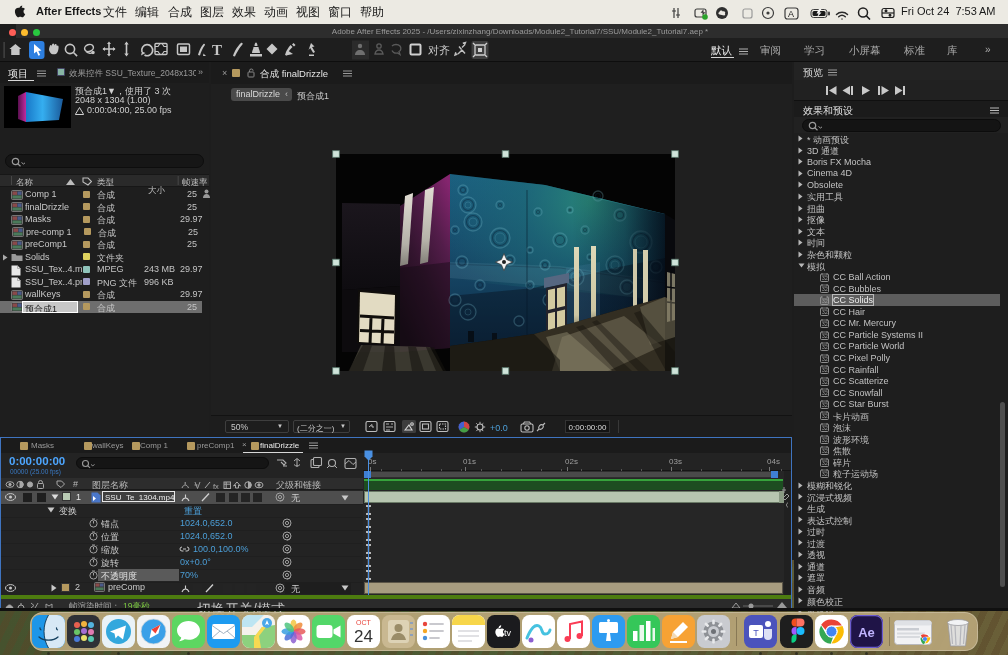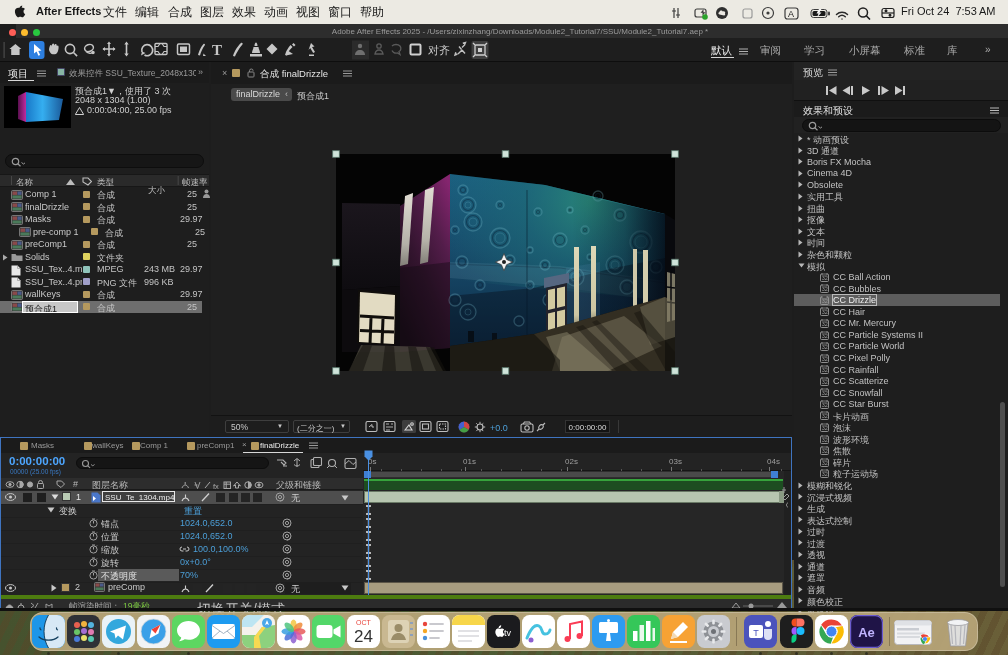--- a/index.html
+++ b/index.html
@@ -238,21 +238,21 @@
             <rect x="0.5" y="0.5" width="11" height="9" rx="1" fill="#3a3a3a" stroke="#888" stroke-width="0.8"></rect>
             <rect x="1.5" y="1.5" width="4.5" height="3.4" fill="#8a4a4a"></rect>
             <rect x="6.5" y="1.5" width="4" height="3.4" fill="#4a5a8a"></rect>
             <rect x="1.5" y="5.5" width="9" height="3" fill="#4a7a5a"></rect>
           </svg>
           <span class="abs" style="left:25px;top:1px;color:#c9c9c9;width:57px;overflow:hidden;white-space:nowrap;display:inline-block">Masks</span>
           <div class="abs" style="left:83px;top:2.5px;width:7px;height:7px;background:#b5995e;border-radius:1px"></div>
           <span class="abs" style="left:97px;top:1px">合成</span>
           <span class="abs" style="left:180px;top:1px;width:17px;text-align:right;display:inline-block">29.97</span>
         </div>
-<div class="abs" style="left:8px;top:37.5px;width:202px;height:12.5px;">
+<div class="abs" style="left:1px;top:37.5px;width:202px;height:12.5px;">
           <svg class="abs" style="left:11px;top:1.5px" width="12" height="10">
             <rect x="0.5" y="0.5" width="11" height="9" rx="1" fill="#3a3a3a" stroke="#888" stroke-width="0.8"></rect>
             <rect x="1.5" y="1.5" width="4.5" height="3.4" fill="#8a4a4a"></rect>
             <rect x="6.5" y="1.5" width="4" height="3.4" fill="#4a5a8a"></rect>
             <rect x="1.5" y="5.5" width="9" height="3" fill="#4a7a5a"></rect>
           </svg>
           <span class="abs" style="left:25px;top:1px;color:#c9c9c9;width:57px;overflow:hidden;white-space:nowrap;display:inline-block">pre-comp 1</span>
           <div class="abs" style="left:83px;top:2.5px;width:7px;height:7px;background:#b5995e;border-radius:1px"></div>
           <span class="abs" style="left:97px;top:1px">合成</span>
           <span class="abs" style="left:180px;top:1px;width:17px;text-align:right;display:inline-block">25</span>
@@ -642,21 +642,21 @@
           <rect x="2" y="0" width="5" height="2" fill="#1e1e1e" stroke="#9a9a9a" stroke-width="0.7"></rect>
           <text x="1.8" y="7.2" font-size="5.5" fill="#9a9a9a" font-family="Liberation Sans">32</text>
         </svg>
 <span class="abs" style="left:39px;top:221.6500000000001px">CC Bubbles</span>
 <div class="abs" style="left:0;top:232.2000000000001px;width:206px;height:11.55px;background:#5d5d5d"></div>
 <svg class="abs" style="left:26px;top:233.9000000000001px" width="9" height="9">
           <rect x="0.5" y="1" width="8" height="7.5" rx="1" fill="none" stroke="#9a9a9a" stroke-width="0.9"></rect>
           <rect x="2" y="0" width="5" height="2" fill="#1e1e1e" stroke="#9a9a9a" stroke-width="0.7"></rect>
           <text x="1.8" y="7.2" font-size="5.5" fill="#9a9a9a" font-family="Liberation Sans">32</text>
         </svg>
-<span class="abs" style="left:39px;top:233.2000000000001px;outline:1px solid #bbb;color:#eee">CC Drizzle</span>
+<span class="abs" style="left:39px;top:233.2000000000001px;outline:1px solid #bbb;color:#eee">CC Solids</span>
 <svg class="abs" style="left:26px;top:245.4500000000001px" width="9" height="9">
           <rect x="0.5" y="1" width="8" height="7.5" rx="1" fill="none" stroke="#9a9a9a" stroke-width="0.9"></rect>
           <rect x="2" y="0" width="5" height="2" fill="#1e1e1e" stroke="#9a9a9a" stroke-width="0.7"></rect>
           <text x="1.8" y="7.2" font-size="5.5" fill="#9a9a9a" font-family="Liberation Sans">32</text>
         </svg>
 <span class="abs" style="left:39px;top:244.7500000000001px">CC Hair</span>
 <svg class="abs" style="left:26px;top:257.0000000000001px" width="9" height="9">
           <rect x="0.5" y="1" width="8" height="7.5" rx="1" fill="none" stroke="#9a9a9a" stroke-width="0.9"></rect>
           <rect x="2" y="0" width="5" height="2" fill="#1e1e1e" stroke="#9a9a9a" stroke-width="0.7"></rect>
           <text x="1.8" y="7.2" font-size="5.5" fill="#9a9a9a" font-family="Liberation Sans">32</text>

